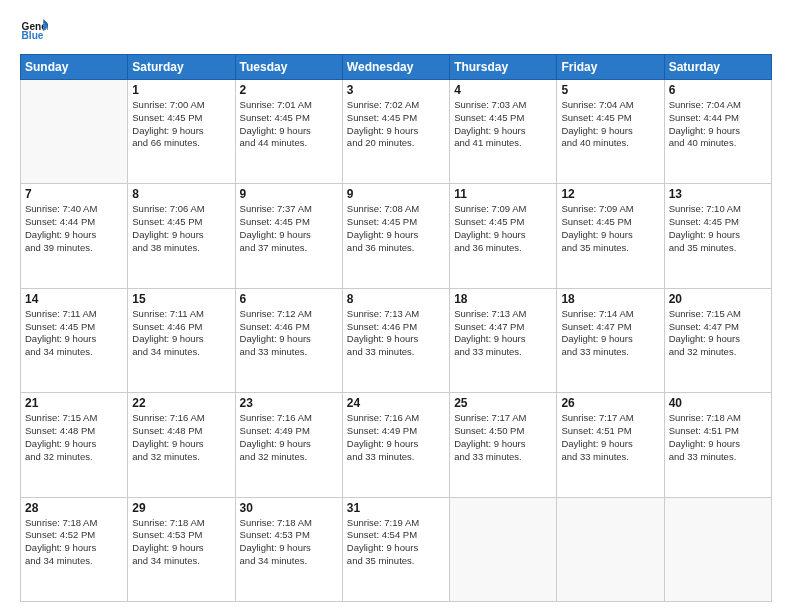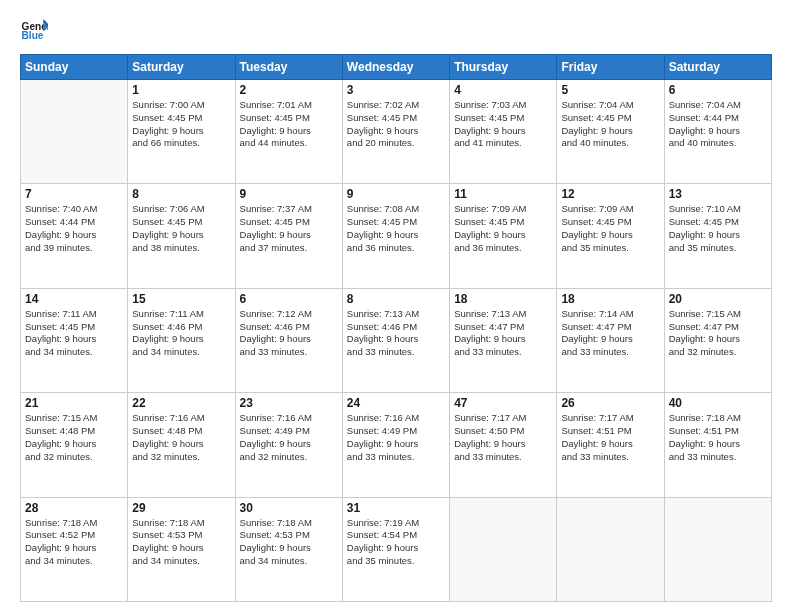--- a/index.html
+++ b/index.html
@@ -293,21 +293,21 @@
             <span class="cell-line">and 32 minutes.</span>
           </td>
           <td>
             <span class="day-num">24</span>
             <span class="cell-line">Sunrise: 7:16 AM</span>
             <span class="cell-line">Sunset: 4:49 PM</span>
             <span class="cell-line">Daylight: 9 hours</span>
             <span class="cell-line">and 33 minutes.</span>
           </td>
           <td>
-            <span class="day-num">47</span>
+            <span class="day-num">25</span>
             <span class="cell-line">Sunrise: 7:17 AM</span>
             <span class="cell-line">Sunset: 4:50 PM</span>
             <span class="cell-line">Daylight: 9 hours</span>
             <span class="cell-line">and 33 minutes.</span>
           </td>
           <td>
             <span class="day-num">26</span>
             <span class="cell-line">Sunrise: 7:17 AM</span>
             <span class="cell-line">Sunset: 4:51 PM</span>
             <span class="cell-line">Daylight: 9 hours</span>

